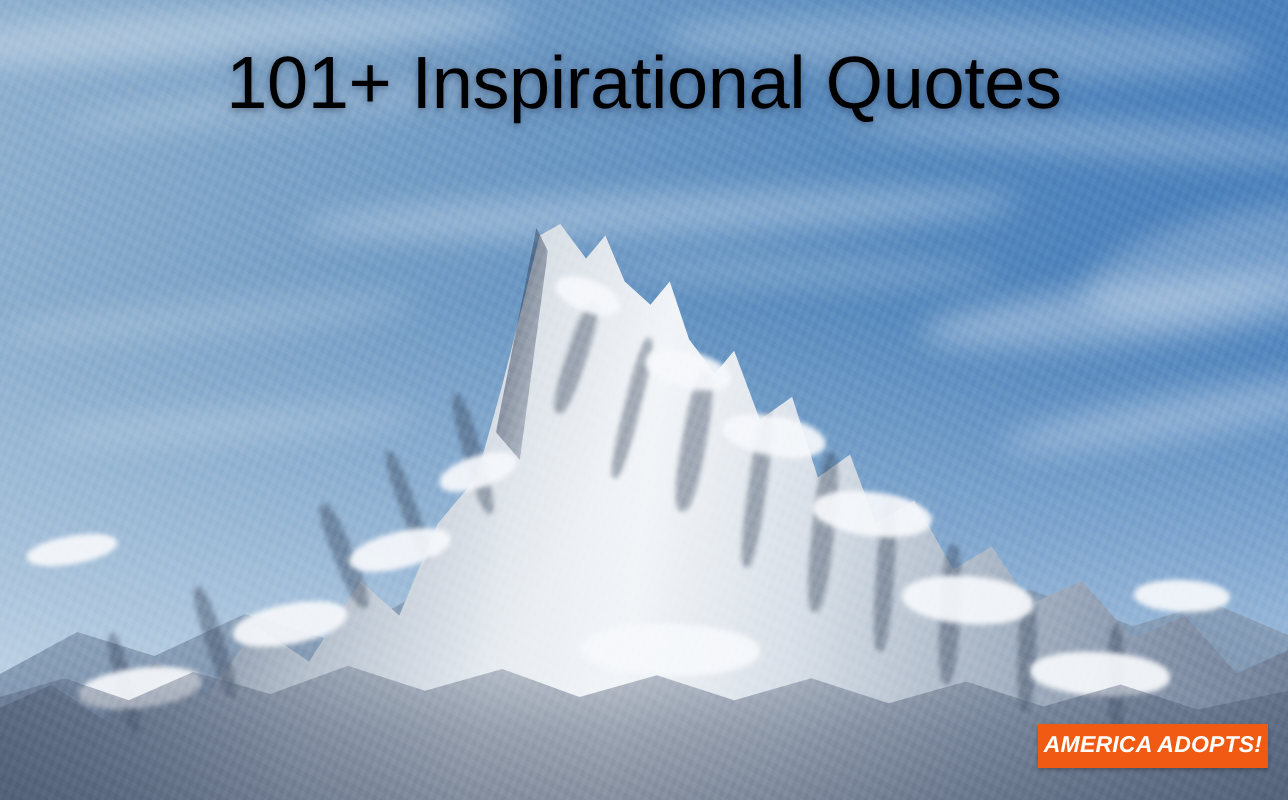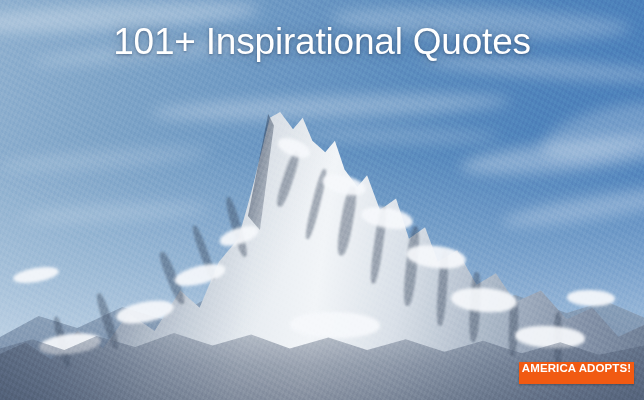--- a/index.html
+++ b/index.html
@@ -211,44 +211,45 @@
     pointer-events: none;
   }
 
   
   .title {
     position: absolute;
     left: 0;
     right: 0;
     top: 22px;
     text-align: center;
-    color: #ffffff;
+    color: #000000;
     font-size: 37px;
     line-height: 40px;
     font-weight: 400;
     letter-spacing: -0.2px;
     text-shadow: 0 1px 3px rgba(40,62,92,0.55), 0 0 12px rgba(60,86,120,0.35);
     user-select: none;
   }
   .title .line { display: block; white-space: nowrap; }
   .title .line2 { margin-top: 2px; }
 
   
   .badge {
     position: absolute;
     left: 519px;
     top: 362px;
     width: 115px;
     height: 22px;
     display: flex;
-    align-items: flex-start;
+    align-items: center;
     justify-content: center;
     background: #f15a12;
     color: #ffffff;
     font-size: 11.5px;
+    font-style: italic;
     font-weight: bold;
     letter-spacing: 0.1px;
     white-space: nowrap;
     box-shadow: 0 1px 2px rgba(0,0,0,0.28);
   }
 </style>
 </head>
 <body>
 
 <div class="banner">

